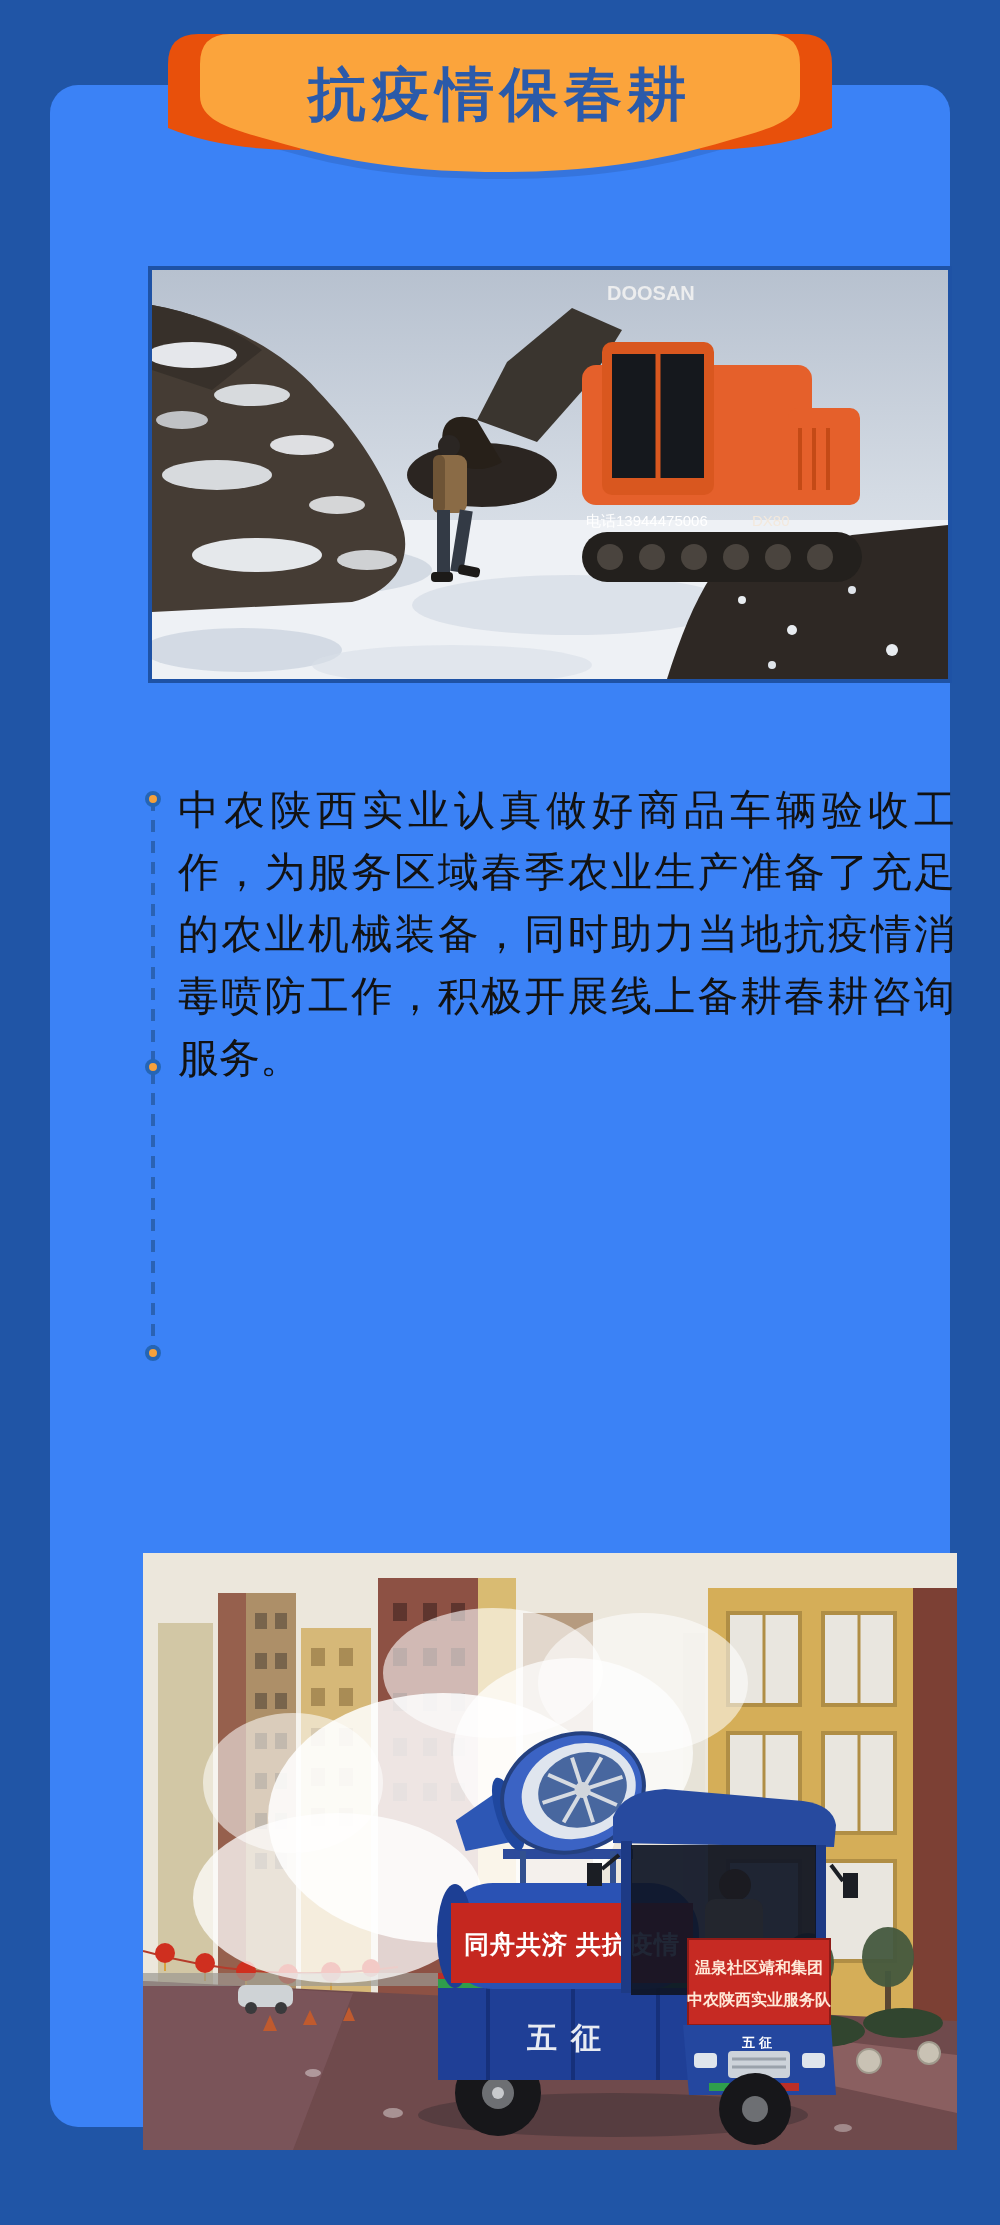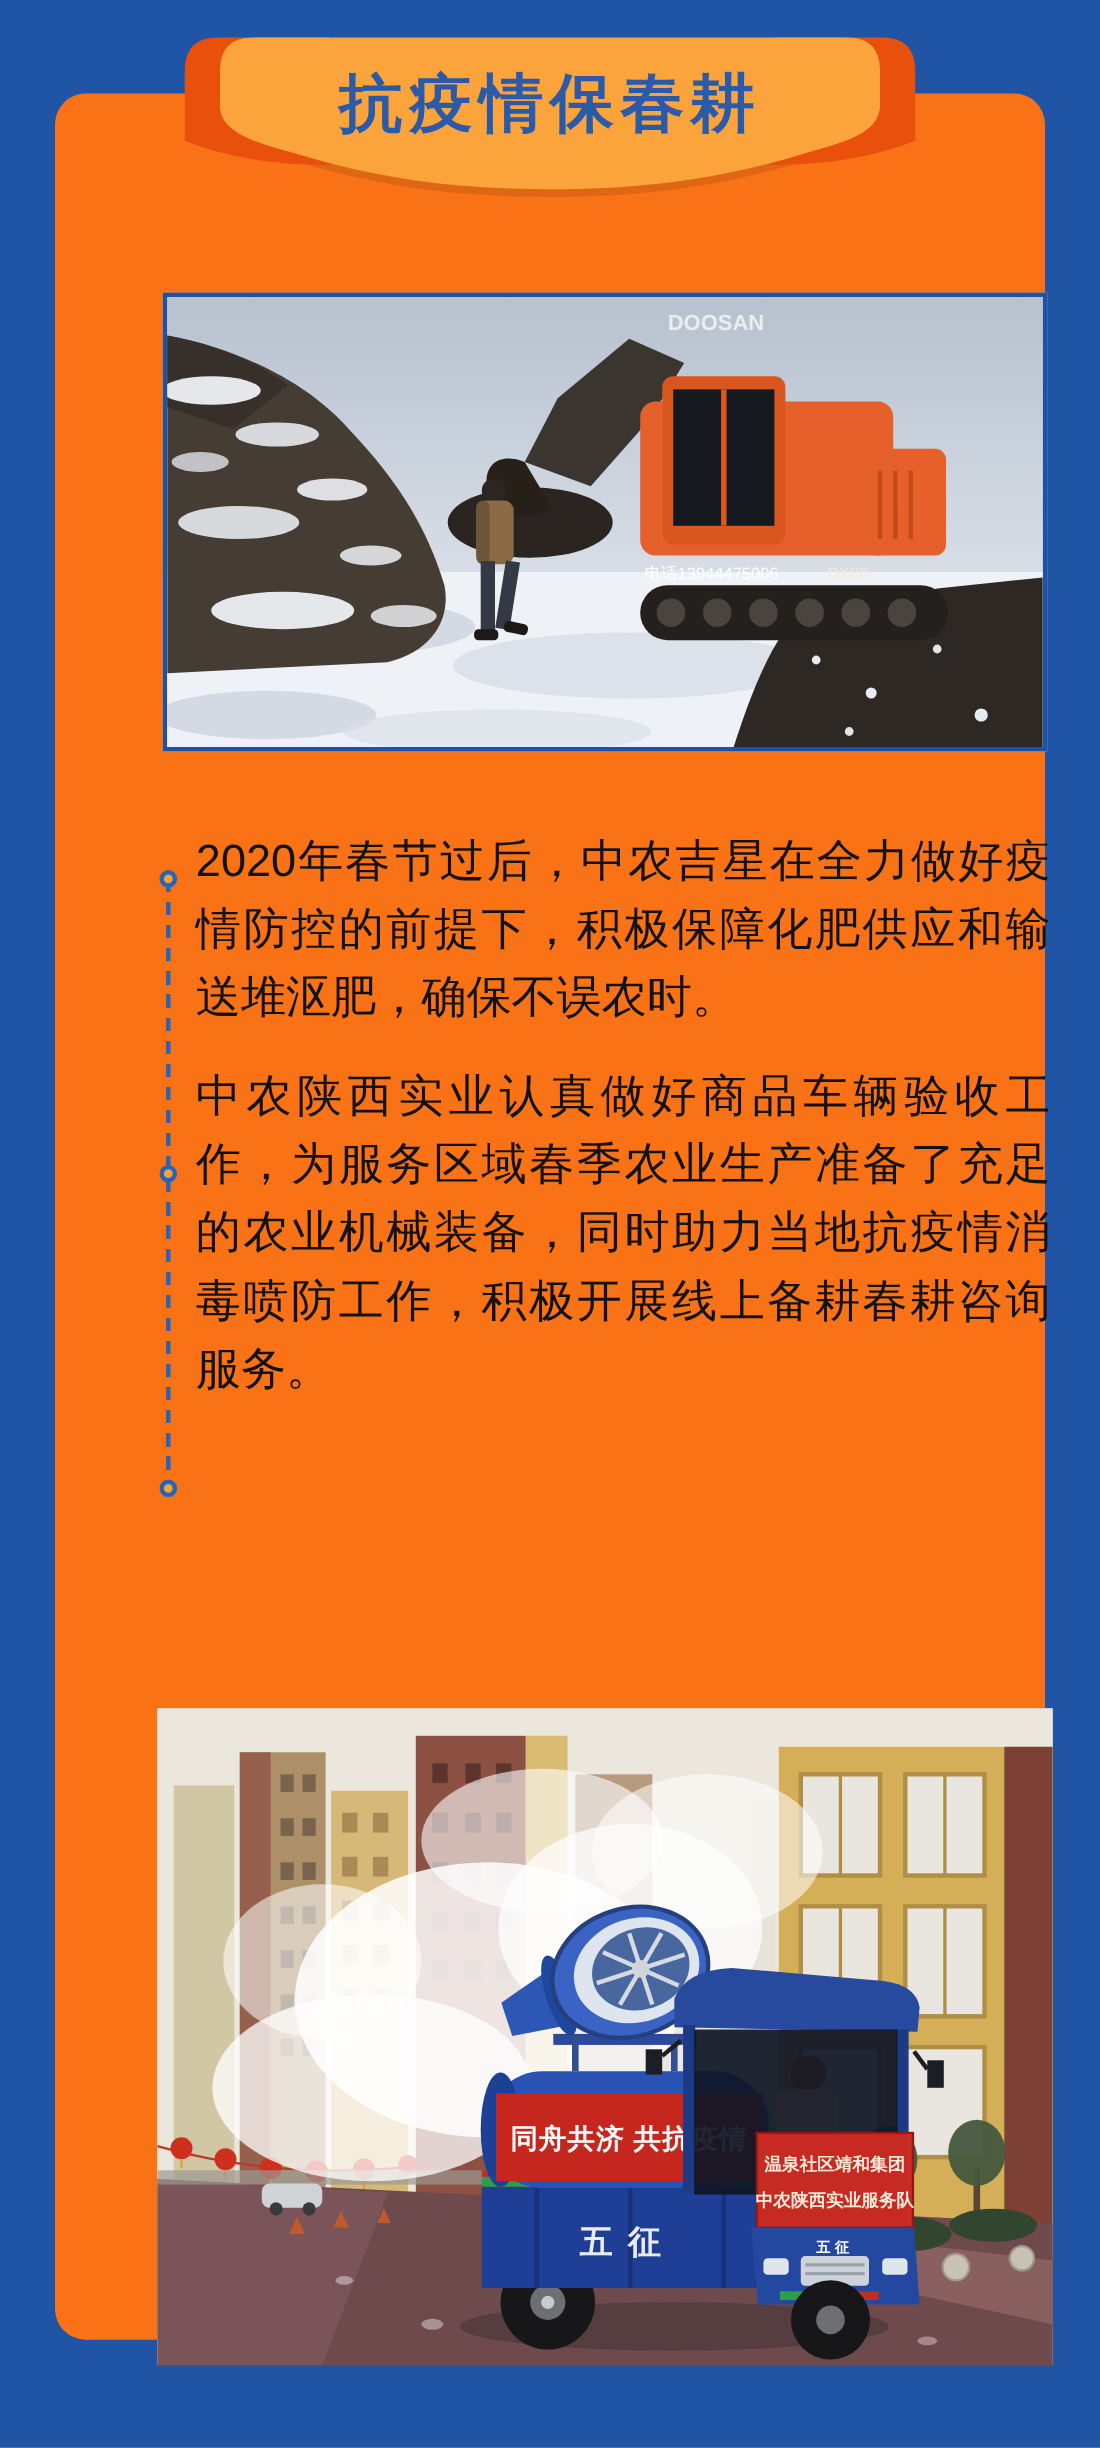--- a/index.html
+++ b/index.html
@@ -4,21 +4,21 @@
 <style>
   html,body{margin:0;padding:0;}
   body{
     width:1000px;height:2225px;position:relative;
     background:#2055A6;
     font-family:"Liberation Sans","DejaVu Sans",sans-serif;
     overflow:hidden;
   }
   .card{
     position:absolute;left:50px;top:85px;width:900px;height:2042px;
-    background:#f97316;border-radius:28px;
+    background:#3b82f6;border-radius:28px;
   }
   .ribbon-svg{position:absolute;left:0;top:0;width:1000px;height:200px;}
   .ribbon-title{
     font-size:58px;font-weight:bold;letter-spacing:6px;
     font-family:"Liberation Sans","DejaVu Sans",sans-serif;
   }
   .photo1{
     position:absolute;left:98px;top:181px;width:796px;height:409px;
     border:4px solid #1E52A5;background:#c9d2dd;
   }
@@ -123,21 +123,20 @@
       </g>
     </svg>
   </div>
 
   <div class="timeline-dash"></div>
   <div class="bullet b1"></div>
   <div class="bullet b2"></div>
   <div class="bullet b3"></div>
 
   <div class="article">
-    <p class="p1">2020年春节过后，中农吉星在全力做好疫情防控的前提下，积极保障化肥供应和输送堆沤肥，确保不误农时。</p>
     <p class="p3">中农陕西实业认真做好商品车辆验收工作，为服务区域春季农业生产准备了充足的农业机械装备，同时助力当地抗疫情消毒喷防工作，积极开展线上备耕春耕咨询服务。</p>
   </div>
 
   <div class="photo2">
     <svg viewBox="0 0 814 597" preserveAspectRatio="none">
       <rect x="0" y="0" width="814" height="597" fill="#ece7dc"></rect>
 
       <g>
         <rect x="15" y="70" width="55" height="400" fill="#c9bc93" opacity="0.75"></rect>
         <rect x="75" y="40" width="78" height="460" fill="#ad8f68"></rect>

